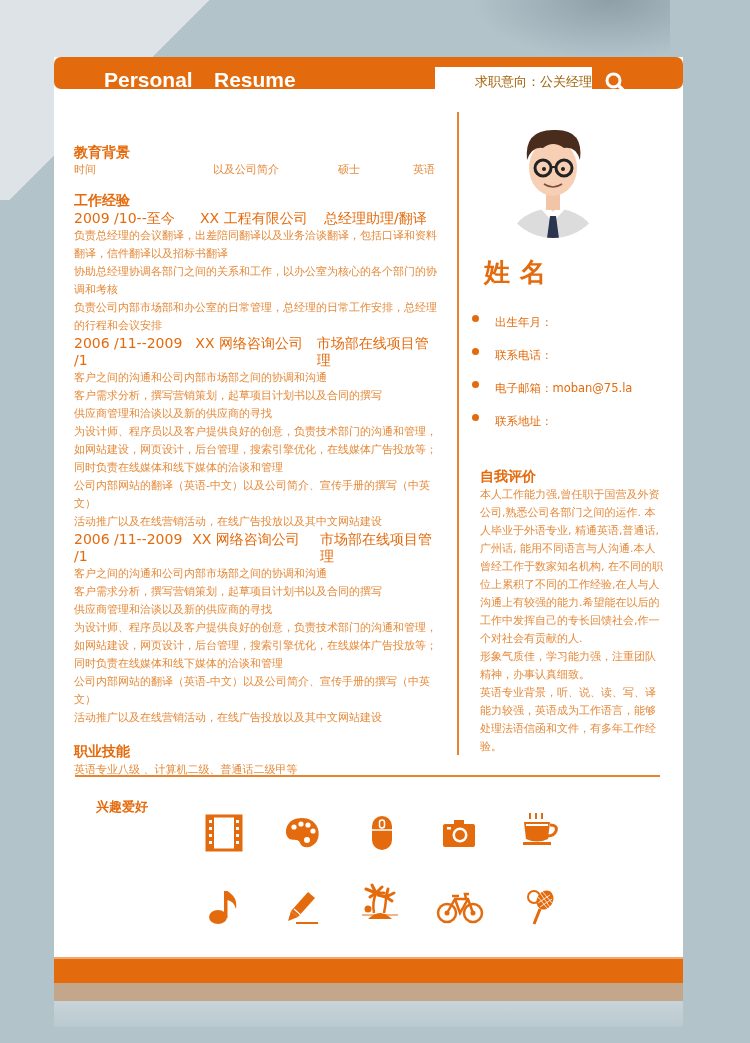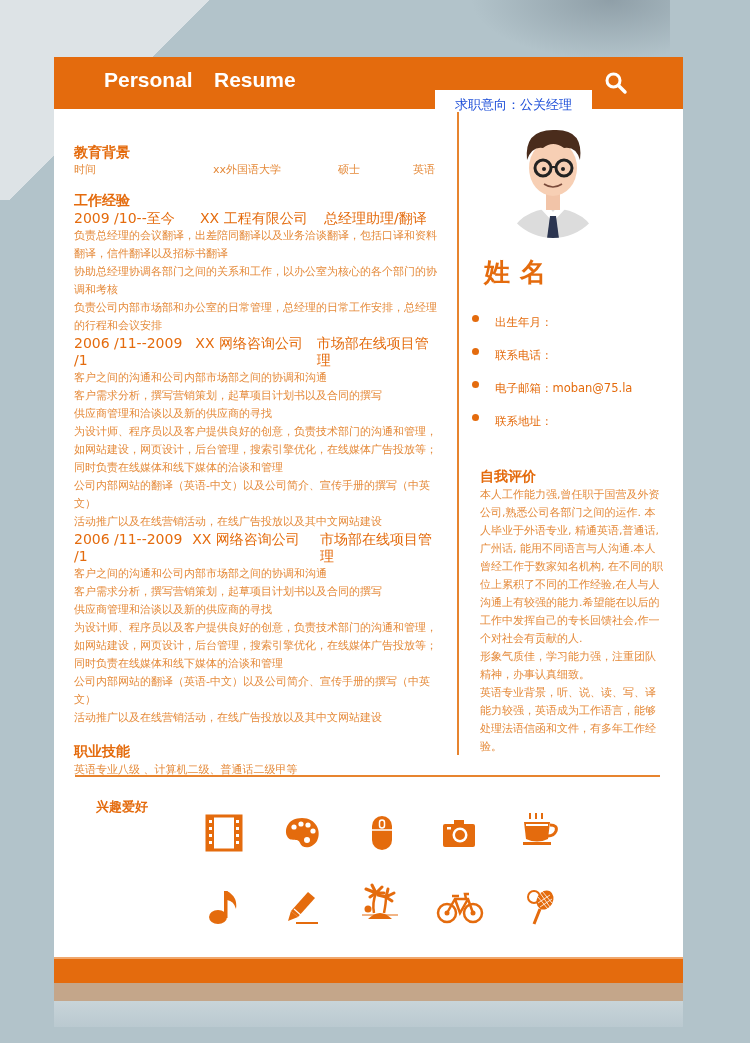--- a/index.html
+++ b/index.html
@@ -15,32 +15,33 @@
   }
   .bg-shade {
     position:absolute; right:80px; top:0; width:200px; height:60px;
     background:radial-gradient(ellipse at 70% 0%, rgba(120,135,145,0.6), transparent 70%);
   }
   .page {
     position:absolute; left:54px; top:57px; width:629px; height:970px;
     background:#fff;
   }
   .header {
-    position:absolute; left:0; top:0; width:629px; height:52px;
+    position:absolute; left:0; top:0; width:629px; height:32px;
     background:#e46b0d;
+    border-radius:7px;
   }
   .title {
     position:absolute; top:11px; color:#fff;
     font-family:"Liberation Sans", sans-serif; font-weight:bold; font-size:21px;
   }
   .title.t1 { left:50px; }
   .title.t2 { left:160px; }
   .intent {
     position:absolute; left:381px; top:10px; width:157px; height:30px;
-    background:#fff; color:#1d4ed8; font-size:13px; line-height:30px; text-align:center;margin-top:23px;
+    background:#fff; color:#a16207; font-size:13px; line-height:30px; text-align:right;
   }
   .search-icon { position:absolute; left:550px; top:14px; width:24px; height:24px; }
   .divider-v {
     position:absolute; left:403px; top:55px; width:2px; height:643px; background:#e7842f;
   }
   .divider-h {
     position:absolute; left:21px; top:718px; width:585px; height:2px; background:#e7842f;
   }
   .col-left { position:absolute; left:20px; top:85px; width:366px; }
   .h-sec { color:#e46b0d; font-weight:bold; font-size:14px; line-height:20px; }
@@ -91,21 +92,21 @@
       <line x1="14.5" y1="14.5" x2="21" y2="21" stroke="#fff" stroke-width="3.5" stroke-linecap="round"></line>
     </svg>
   </div>
 
   <div class="divider-v"></div>
 
   <div class="col-left">
     <div class="h-sec">教育背景</div>
     <div class="edu-row">
       <span style="width:139px">时间</span>
-      <span style="width:125px">xx外国语大学</span>
+      <span style="width:125px">以及公司简介</span>
       <span style="width:75px">硕士</span>
       <span>英语</span>
     </div>
 
     <div class="h-sec" style="margin-top:12px">工作经验</div>
 
     <div>
       <div class="job-head">
         <span style="width:126px">2009 /10--至今</span>
         <span style="width:124px">XX 工程有限公司</span>

